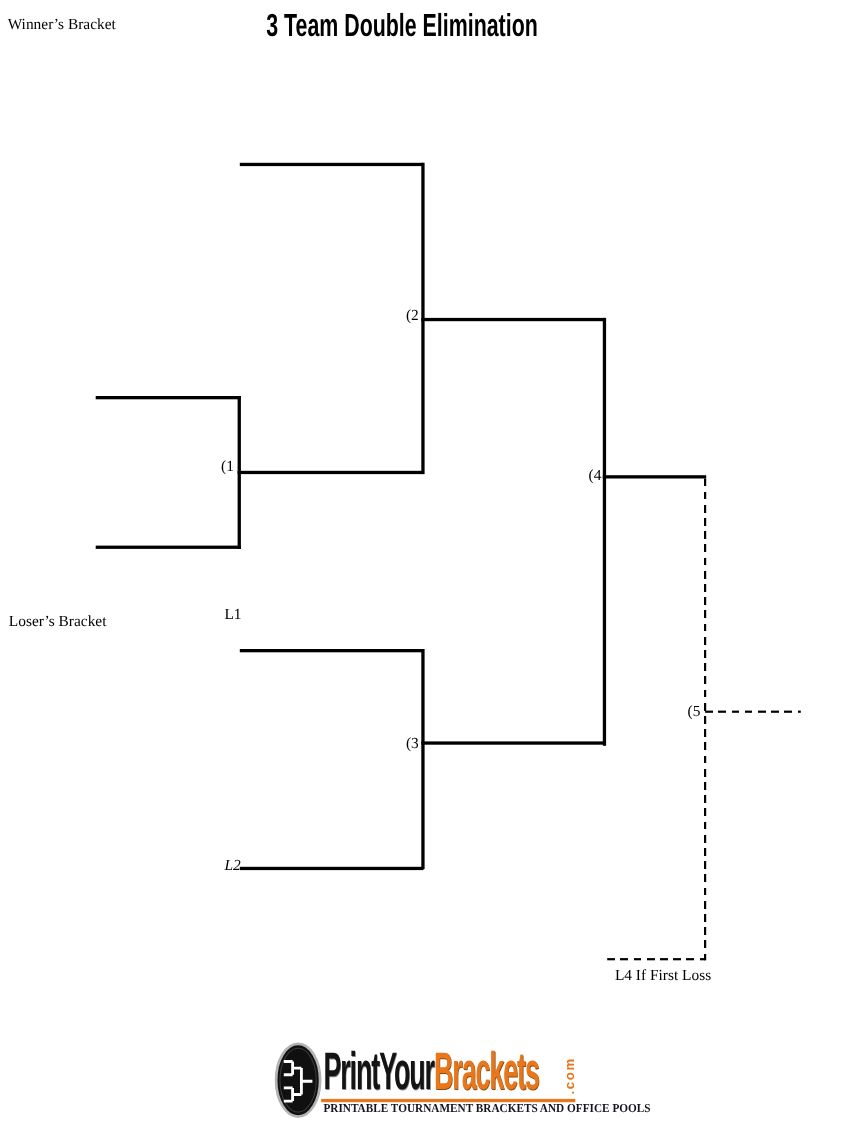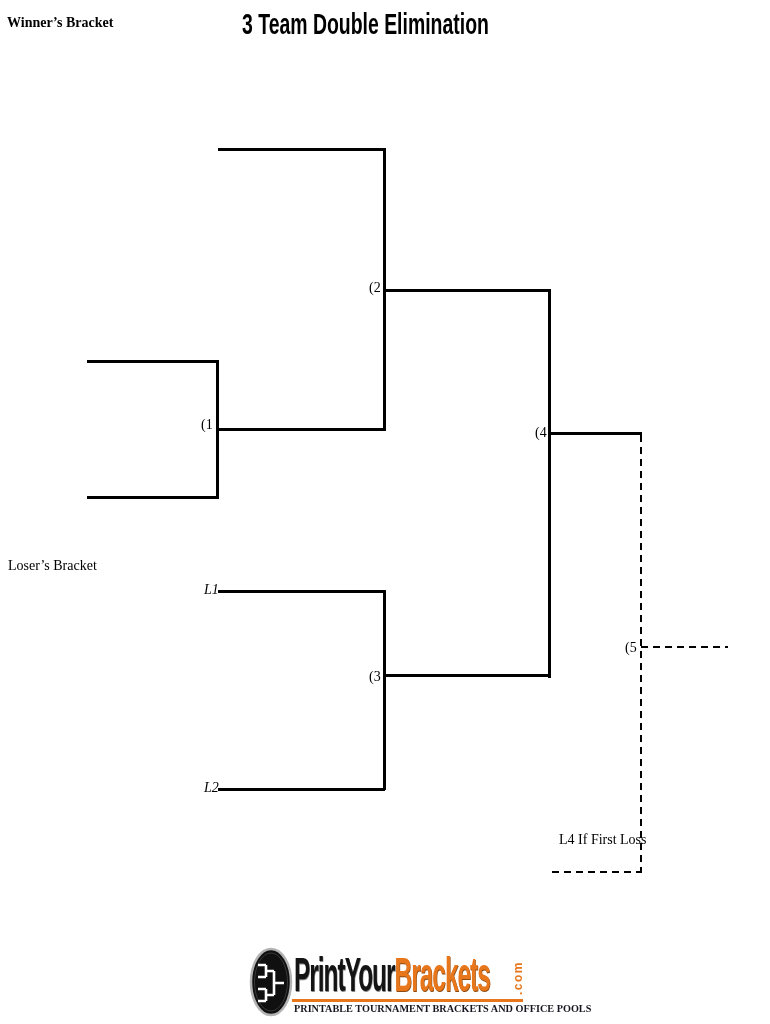--- a/index.html
+++ b/index.html
@@ -51,21 +51,21 @@
     font-family:"Liberation Serif", serif; font-weight:700;
     font-size:11px; line-height:1; letter-spacing:0px; white-space:nowrap;
     transform:scaleX(0.93); transform-origin:0 0; color:#161620;
   }
 </style>
 </head>
 <body>
 
 <div class="page">
 
-  <div class="section-label" style="left:7px; top:15px;font-weight:bold;">Winner’s Bracket</div>
+  <div class="section-label" style="left:7px; top:15px;">Winner’s Bracket</div>
   <h1 class="page-title">3 Team Double Elimination</h1>
 
   <div class="hline" style="left:218px; top:148px; width:167px;"></div>
   <div class="vline" style="left:383px; top:148px; height:283px;"></div>
   <div class="hline" style="left:383px; top:289px; width:167px;"></div>
   <div class="vline" style="left:548px; top:289px; height:389px;"></div>
   <div class="hline" style="left:87px; top:360px; width:132px;"></div>
   <div class="vline" style="left:216px; top:360px; height:139px;"></div>
   <div class="hline" style="left:216px; top:428px; width:169px;"></div>
   <div class="hline" style="left:87px; top:496px; width:132px;"></div>
@@ -80,23 +80,23 @@
   <div class="hdash" style="left:641px; top:646px; width:87px;"></div>
   <div class="hdash" style="left:552px; top:871px; width:89px;"></div>
 
   <div class="mlabel" style="left:201px; top:417px;">(1</div>
   <div class="mlabel" style="left:369px; top:280px;">(2</div>
   <div class="mlabel" style="left:369px; top:669px;">(3</div>
   <div class="mlabel" style="left:535px; top:425px;">(4</div>
   <div class="mlabel" style="left:625px; top:640px;">(5</div>
 
   <div class="section-label" style="left:8px; top:558px;text-align:center;">Loser’s Bracket</div>
-  <div class="mlabel" style="left:204px; top:582px;font-style:italic;">L1</div>
+  <div class="mlabel" style="left:204px; top:552px;">L1</div>
   <div class="mlabel" style="left:204px; top:780px;font-style:italic;">L2</div>
-  <div class="mlabel" style="left:559px; top:832px;text-align:right;">L4 If First Loss</div>
+  <div class="mlabel" style="left:559px; top:880px;text-align:right;">L4 If First Loss</div>
 
   <svg class="logo-badge" viewBox="0 0 44 70" aria-hidden="true">
     <ellipse cx="22" cy="35" rx="20" ry="33" fill="#101010" stroke="#b3b3b3" stroke-width="2.5"></ellipse>
     <ellipse cx="22" cy="35" rx="16.5" ry="29" fill="#101010" stroke="#3a3a3a" stroke-width="1"></ellipse>
     <path d="M9 18 H17 M9 30 H17 M17 18 V30 M17 24 H25
              M9 42 H17 M9 54 H17 M17 42 V54 M17 48 H25
              M25 24 V48 M25 36 H35" stroke="#ffffff" stroke-width="2.6" fill="none"></path>
   </svg>
   <div class="logo-wordmark">
     <span>PrintYour</span><span class="brand-orange">Brackets</span>

